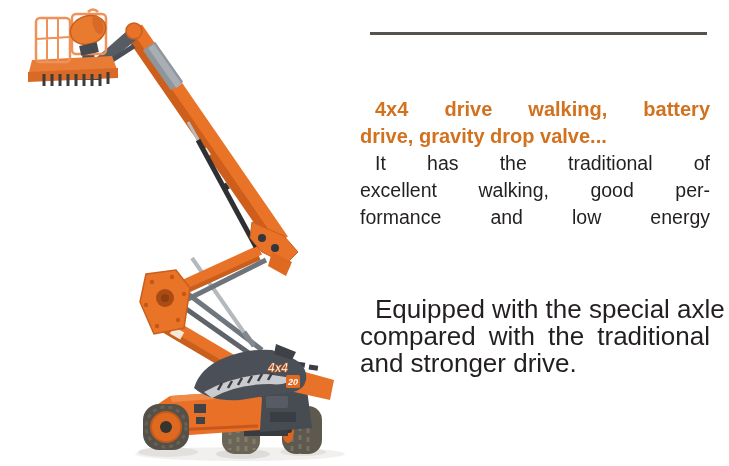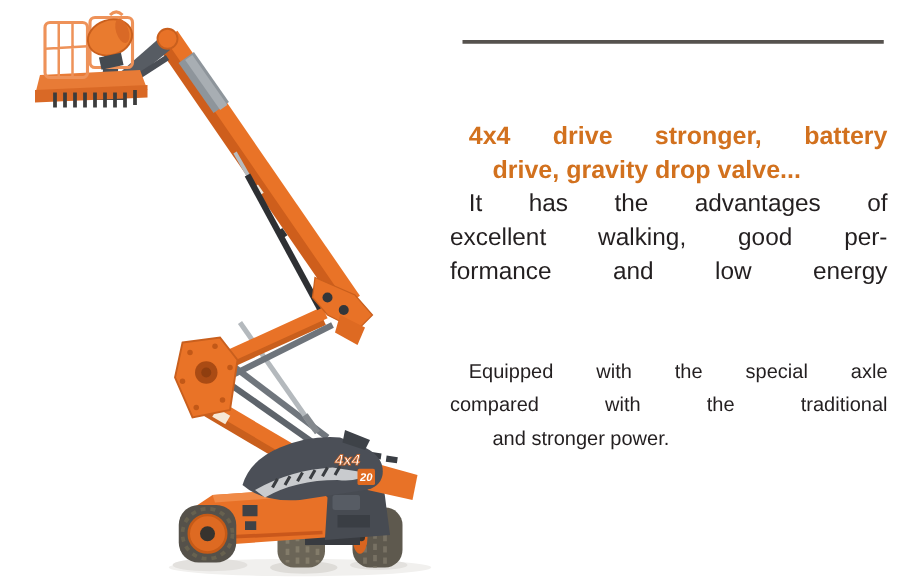--- a/index.html
+++ b/index.html
@@ -5,23 +5,23 @@
   html,body{margin:0;padding:0;background:#ffffff;}
   #page{
     position:relative;width:729px;height:466px;background:#ffffff;overflow:hidden;
     font-family:"Liberation Sans",sans-serif;
   }
   #photo{position:absolute;left:0;top:0;width:360px;height:466px;}
   #right-col{position:absolute;left:360px;top:0;width:350px;height:466px;}
   .rule{position:absolute;left:10px;top:32px;width:337px;height:3px;}
   .heading{position:absolute;left:0;top:96px;width:350px;font-weight:bold;font-size:20px;line-height:27px;}
   .para1{position:absolute;left:0;top:150px;width:350px;font-size:19.5px;line-height:27px;color:#231F20;}
-  .para2{position:absolute;left:0;top:284px;width:350px;font-size:16px;line-height:27px;color:#231F20;}
+  .para2{position:absolute;left:0;top:296px;width:350px;font-size:26px;line-height:27px;color:#231F20;}
   .line{white-space:nowrap;text-align:justify;text-align-last:justify;}
-  .line.last{text-align-last:left;white-space:normal;margin-left:34px;}
+  .line.last{text-align-last:left;white-space:normal;}
   .line.indent{padding-left:15px;box-sizing:border-box;}
   text{font-family:"Liberation Sans",sans-serif;}
 </style>
 </head>
 <body>
 
 <div id="page">
 
   <svg id="photo" viewBox="0 0 360 466" xmlns="http://www.w3.org/2000/svg">
 
@@ -144,30 +144,30 @@
       <path d="M88,12 q5,-5 10,0" stroke="#EE9259" stroke-width="2.5" fill="none"></path>
       <rect x="80" y="44" width="18" height="10" fill="#444A50" transform="rotate(-12 89 49)"></rect>
     </g>
   </svg>
 
   <div id="right-col">
 
     <div class="rule" style="background:#56524E;"></div>
 
     <div class="heading" style="color:#D2711E;">
-      <div class="line indent">4x4 drive stronger, battery</div>
+      <div class="line indent">4x4 drive walking, battery</div>
       <div class="line last">drive, gravity drop valve...</div>
     </div>
 
     <div class="para1">
-      <div class="line indent">It has the advantages of</div>
+      <div class="line indent">It has the traditional of</div>
       <div class="line">excellent walking, good per-</div>
       <div class="line">formance and low energy</div>
     </div>
 
     <div class="para2">
       <div class="line indent">Equipped with the special axle</div>
       <div class="line">compared with the traditional</div>
-      <div class="line last">and stronger power.</div>
+      <div class="line last">and stronger drive.</div>
     </div>
 
   </div>
 </div>
 
 </body></html>

